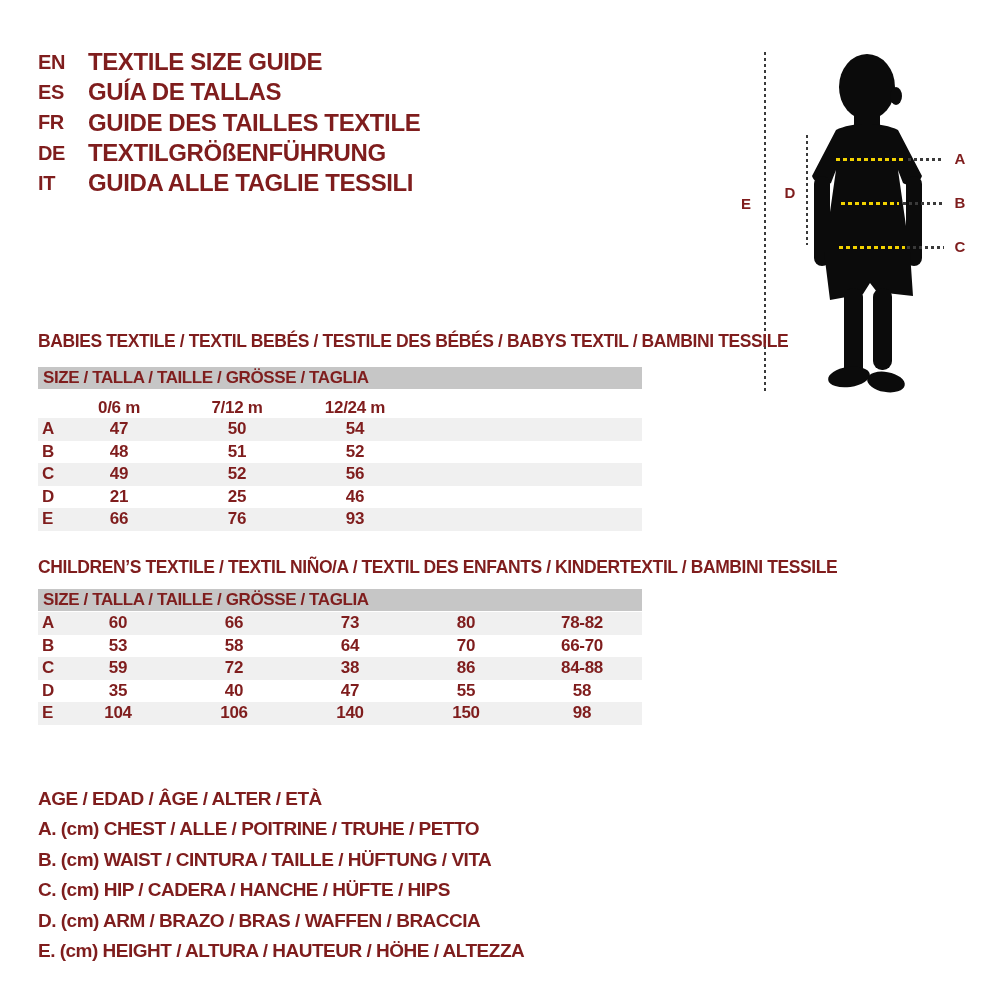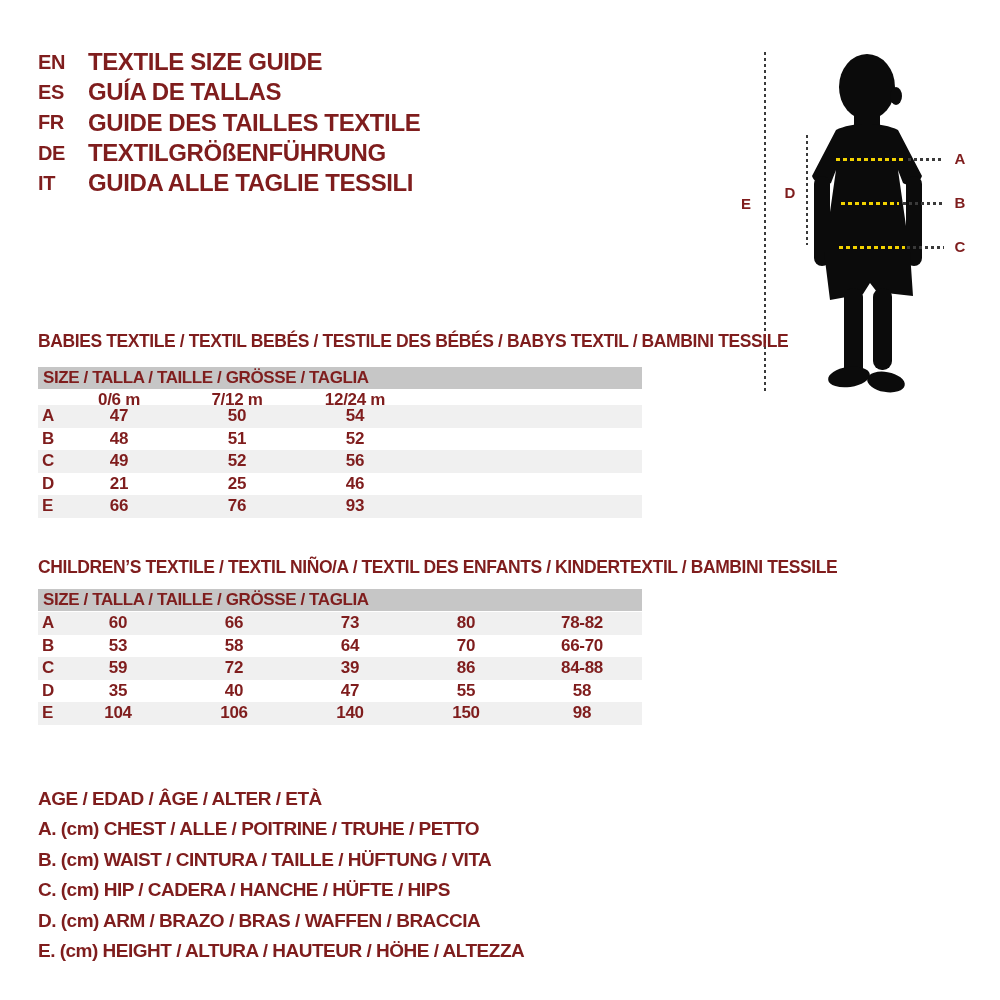--- a/index.html
+++ b/index.html
@@ -13,21 +13,21 @@
   .lang-code{width:50px;font-size:20px;font-weight:700;letter-spacing:-0.4px;}
   .lang-title{font-size:24px;font-weight:700;letter-spacing:-0.4px;white-space:nowrap;}
 
   
   .section-heading{font-size:17.5px;font-weight:700;letter-spacing:-0.4px;white-space:nowrap;}
   .size-bar{width:604px;height:22px;background:#c6c6c6;font-size:17px;font-weight:700;
             line-height:22px;padding-left:5px;box-sizing:border-box;letter-spacing:-0.4px;}
 
   
   .size-table{width:604px;}
-  .t-colhead{display:flex;height:15px;align-items:flex-start;font-weight:700;font-size:17px;letter-spacing:-0.3px;}
+  .t-colhead{display:flex;height:28px;align-items:flex-end;font-weight:700;font-size:17px;letter-spacing:-0.3px;}
   .t-row{display:flex;height:22.5px;align-items:center;font-weight:700;font-size:17px;letter-spacing:-0.3px;}
   .t-row.stripe{background:#f0f0f0;}
   .t-letter{width:22px;padding-left:4px;box-sizing:border-box;}
   .t-cell-b{width:118px;text-align:center;}
   .t-cell-c{width:116px;text-align:center;}
 
   
   .legend-block{left:38px;top:784px;}
   .legend-line{font-size:19px;font-weight:700;letter-spacing:-0.5px;line-height:30.4px;white-space:nowrap;}
 
@@ -156,21 +156,21 @@
         <span class="t-cell-c">53</span>
         <span class="t-cell-c">58</span>
         <span class="t-cell-c">64</span>
         <span class="t-cell-c">70</span>
         <span class="t-cell-c">66-70</span>
       </div>
       <div class="t-row stripe">
         <span class="t-letter">C</span>
         <span class="t-cell-c">59</span>
         <span class="t-cell-c">72</span>
-        <span class="t-cell-c">39</span>
+        <span class="t-cell-c">38</span>
         <span class="t-cell-c">86</span>
         <span class="t-cell-c">84-88</span>
       </div>
       <div class="t-row">
         <span class="t-letter">D</span>
         <span class="t-cell-c">35</span>
         <span class="t-cell-c">40</span>
         <span class="t-cell-c">47</span>
         <span class="t-cell-c">55</span>
         <span class="t-cell-c">58</span>

